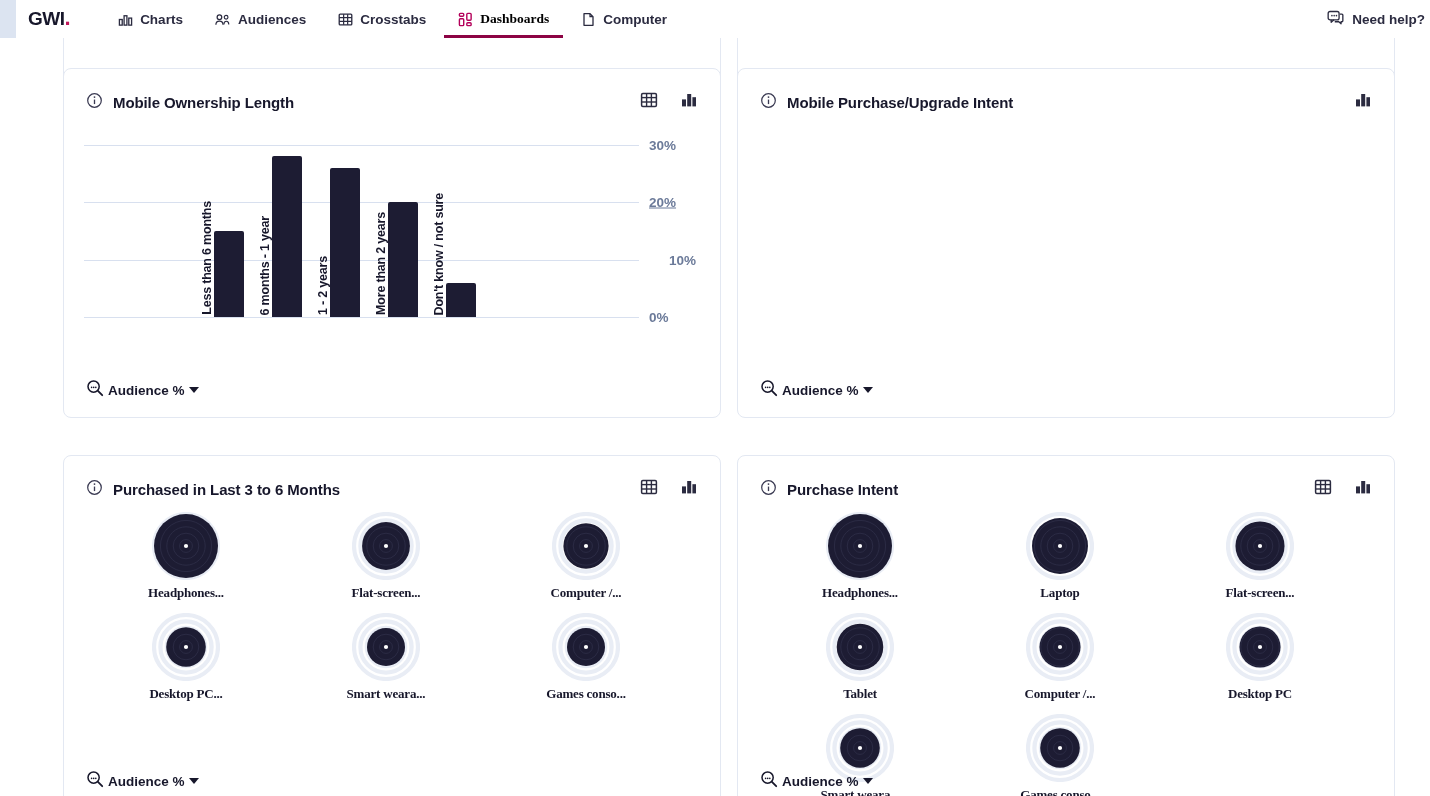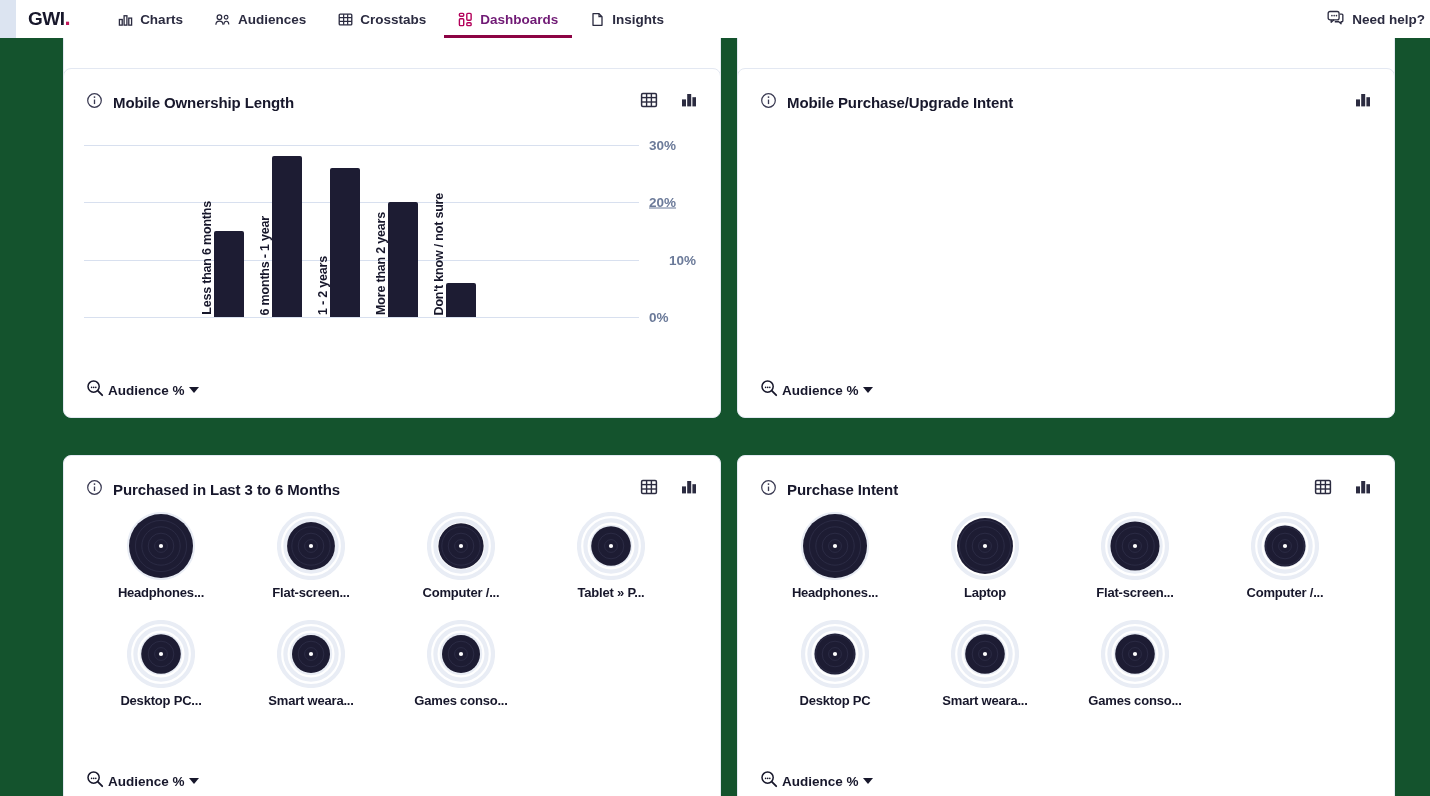--- a/index.html
+++ b/index.html
@@ -24,21 +24,21 @@
     color: #17172b; display: flex; align-items: baseline;
   }
   .logo .dot { color: #c2185b; font-size: 22px; line-height: 0; }
   .navitems { display: flex; align-items: center; height: 38px; gap: 4px; }
   .navitem {
     display: flex; align-items: center; gap: 7px;
     padding: 0 14px; height: 38px;
     font-size: 13.5px; font-weight: 600; color: #2b2b40;
     position: relative; cursor: pointer; white-space: nowrap;
   }
-  .navitem.active { color: #701a75; }
+  .navitem.active { color: #000000; font-family: Liberation Serif, serif; }
   .navitem.active::after {
     content: ""; position: absolute; left: 0; right: 0; bottom: 0;
     height: 3px; background: #8c0344;
   }
   .navitem svg { display: block; }
   .nav-right {
     margin-left: auto; display: flex; align-items: center;
     gap: 8px; margin-right: 10px;
   }
   .needhelp {
@@ -46,21 +46,21 @@
     font-size: 13.5px; font-weight: 600; color: #2b2b40; cursor: pointer;
   }
   .edge-sliver {
     width: 3px; height: 18px; background: #b9b4d8; opacity: .7;
   }
 
   
   .board {
     position: absolute; top: 38px; left: 0;
     width: 1430px; height: 758px;
-    background: #14532d;
+    background: #ffffff;
   }
   .card {
     position: absolute;
     background: #ffffff;
     border-radius: 8px;
     border: 1px solid #e3e8f2;
   }
   
   .card.partial { top: -10px; height: 56px; border-radius: 0 0 8px 8px; border-top: none; }
   .card.c-left  { left: 63px; width: 658px; }
@@ -113,22 +113,23 @@
     position: absolute; bottom: 2px;
     font-size: 12.5px; font-weight: 700; color: #17172b;
     writing-mode: vertical-rl; transform: rotate(180deg);
     white-space: nowrap; letter-spacing: -.2px;
   }
 
   
   .bubbles {
     position: absolute; left: 22px; top: 56px;
     width: 600px; display: grid;
-    grid-template-columns: repeat(4, 1fr);
-    row-gap: 20px;
+    grid-template-columns: repeat(3, 1fr);
+    row-gap: 12px;
+    font-family: Liberation Serif, serif;
   }
   .bubble-cell { display: flex; flex-direction: column; align-items: center; cursor: pointer; }
   .bubble { width: 68px; height: 68px; position: relative; }
   .bubble-label {
     margin-top: 5px; font-size: 13px; font-weight: 700;
     color: #17172b; white-space: nowrap; letter-spacing: -.2px;
   }
 </style>
 </head>
 <body>
@@ -188,21 +189,21 @@
       <span>Dashboards</span>
     </div>
 
     <div class="navitem">
       <span>
         <svg width="15" height="15" viewBox="0 0 16 16">
             <path d="M3.2 1.8h6.4l3.2 3.2v9.2H3.2z" fill="none" stroke="#2b2b40" stroke-width="1.4" stroke-linejoin="round"></path>
             <path d="M9.6 1.8v3.2h3.2" fill="none" stroke="#2b2b40" stroke-width="1.3"></path>
           </svg>
       </span>
-      <span>Insights</span>
+      <span>Computer</span>
     </div>
   </div>
 
   <div class="nav-right">
     <div class="needhelp">
       <span>
         <svg width="17" height="16" viewBox="0 0 18 17">
             <rect x="1.2" y="1.6" width="11.6" height="8.8" rx="2" fill="none" stroke="#2b2b40" stroke-width="1.4"></rect>
             <path d="M4.4 10.4v2.7l3-2.7" fill="none" stroke="#2b2b40" stroke-width="1.4" stroke-linejoin="round"></path>
             <path d="M13.6 4.3h2.2a1 1 0 0 1 1 1v6.2a1 1 0 0 1-1 1h-.9v2.2l-2.4-2.2H8.2" fill="none" stroke="#2b2b40" stroke-width="1.4" stroke-linejoin="round"></path>
@@ -406,34 +407,20 @@
               <circle cx="34" cy="34" r="32" fill="none" stroke="#e9edf5" stroke-width="4.2"></circle>
               <circle cx="34" cy="34" r="25.6" fill="none" stroke="#e9edf5" stroke-width="4.2"></circle>
               <circle cx="34" cy="34" r="19.2" fill="none" stroke="#e9edf5" stroke-width="4.2"></circle>
               <circle cx="34" cy="34" r="12.8" fill="none" stroke="#e9edf5" stroke-width="4.2"></circle>
               <circle cx="34" cy="34" r="6.4" fill="none" stroke="#e9edf5" stroke-width="4.2"></circle>
               <circle cx="34" cy="34" r="19.787102156826954" fill="#1d1c33"></circle>
               <circle cx="34" cy="34" r="6.4" fill="none" stroke="#2d2c46" stroke-width="0.9"></circle>
               <circle cx="34" cy="34" r="12.8" fill="none" stroke="#2d2c46" stroke-width="0.9"></circle>
               <circle cx="34" cy="34" r="2.1" fill="#ffffff"></circle>
             </svg></div>
-          <div class="bubble-label">Tablet » P...</div>
-        </div>
-        <div class="bubble-cell">
-          <div class="bubble"><svg width="68" height="68" viewBox="0 0 68 68">
-              <circle cx="34" cy="34" r="32" fill="none" stroke="#e9edf5" stroke-width="4.2"></circle>
-              <circle cx="34" cy="34" r="25.6" fill="none" stroke="#e9edf5" stroke-width="4.2"></circle>
-              <circle cx="34" cy="34" r="19.2" fill="none" stroke="#e9edf5" stroke-width="4.2"></circle>
-              <circle cx="34" cy="34" r="12.8" fill="none" stroke="#e9edf5" stroke-width="4.2"></circle>
-              <circle cx="34" cy="34" r="6.4" fill="none" stroke="#e9edf5" stroke-width="4.2"></circle>
-              <circle cx="34" cy="34" r="19.787102156826954" fill="#1d1c33"></circle>
-              <circle cx="34" cy="34" r="6.4" fill="none" stroke="#2d2c46" stroke-width="0.9"></circle>
-              <circle cx="34" cy="34" r="12.8" fill="none" stroke="#2d2c46" stroke-width="0.9"></circle>
-              <circle cx="34" cy="34" r="2.1" fill="#ffffff"></circle>
-            </svg></div>
           <div class="bubble-label">Desktop PC...</div>
         </div>
         <div class="bubble-cell">
           <div class="bubble"><svg width="68" height="68" viewBox="0 0 68 68">
               <circle cx="34" cy="34" r="32" fill="none" stroke="#e9edf5" stroke-width="4.2"></circle>
               <circle cx="34" cy="34" r="25.6" fill="none" stroke="#e9edf5" stroke-width="4.2"></circle>
               <circle cx="34" cy="34" r="19.2" fill="none" stroke="#e9edf5" stroke-width="4.2"></circle>
               <circle cx="34" cy="34" r="12.8" fill="none" stroke="#e9edf5" stroke-width="4.2"></circle>
               <circle cx="34" cy="34" r="6.4" fill="none" stroke="#e9edf5" stroke-width="4.2"></circle>
               <circle cx="34" cy="34" r="19.010832825152146" fill="#1d1c33"></circle>
@@ -552,20 +539,35 @@
             </svg></div>
           <div class="bubble-label">Flat-screen...</div>
         </div>
         <div class="bubble-cell">
           <div class="bubble"><svg width="68" height="68" viewBox="0 0 68 68">
               <circle cx="34" cy="34" r="32" fill="none" stroke="#e9edf5" stroke-width="4.2"></circle>
               <circle cx="34" cy="34" r="25.6" fill="none" stroke="#e9edf5" stroke-width="4.2"></circle>
               <circle cx="34" cy="34" r="19.2" fill="none" stroke="#e9edf5" stroke-width="4.2"></circle>
               <circle cx="34" cy="34" r="12.8" fill="none" stroke="#e9edf5" stroke-width="4.2"></circle>
               <circle cx="34" cy="34" r="6.4" fill="none" stroke="#e9edf5" stroke-width="4.2"></circle>
+              <circle cx="34" cy="34" r="23.283420003487965" fill="#1d1c33"></circle>
+              <circle cx="34" cy="34" r="6.4" fill="none" stroke="#2d2c46" stroke-width="0.9"></circle>
+              <circle cx="34" cy="34" r="12.8" fill="none" stroke="#2d2c46" stroke-width="0.9"></circle>
+              <circle cx="34" cy="34" r="19.2" fill="none" stroke="#2d2c46" stroke-width="0.9"></circle>
+              <circle cx="34" cy="34" r="2.1" fill="#ffffff"></circle>
+            </svg></div>
+          <div class="bubble-label">Tablet</div>
+        </div>
+        <div class="bubble-cell">
+          <div class="bubble"><svg width="68" height="68" viewBox="0 0 68 68">
+              <circle cx="34" cy="34" r="32" fill="none" stroke="#e9edf5" stroke-width="4.2"></circle>
+              <circle cx="34" cy="34" r="25.6" fill="none" stroke="#e9edf5" stroke-width="4.2"></circle>
+              <circle cx="34" cy="34" r="19.2" fill="none" stroke="#e9edf5" stroke-width="4.2"></circle>
+              <circle cx="34" cy="34" r="12.8" fill="none" stroke="#e9edf5" stroke-width="4.2"></circle>
+              <circle cx="34" cy="34" r="6.4" fill="none" stroke="#e9edf5" stroke-width="4.2"></circle>
               <circle cx="34" cy="34" r="20.53404633343193" fill="#1d1c33"></circle>
               <circle cx="34" cy="34" r="6.4" fill="none" stroke="#2d2c46" stroke-width="0.9"></circle>
               <circle cx="34" cy="34" r="12.8" fill="none" stroke="#2d2c46" stroke-width="0.9"></circle>
               <circle cx="34" cy="34" r="19.2" fill="none" stroke="#2d2c46" stroke-width="0.9"></circle>
               <circle cx="34" cy="34" r="2.1" fill="#ffffff"></circle>
             </svg></div>
           <div class="bubble-label">Computer /...</div>
         </div>
         <div class="bubble-cell">
           <div class="bubble"><svg width="68" height="68" viewBox="0 0 68 68">

